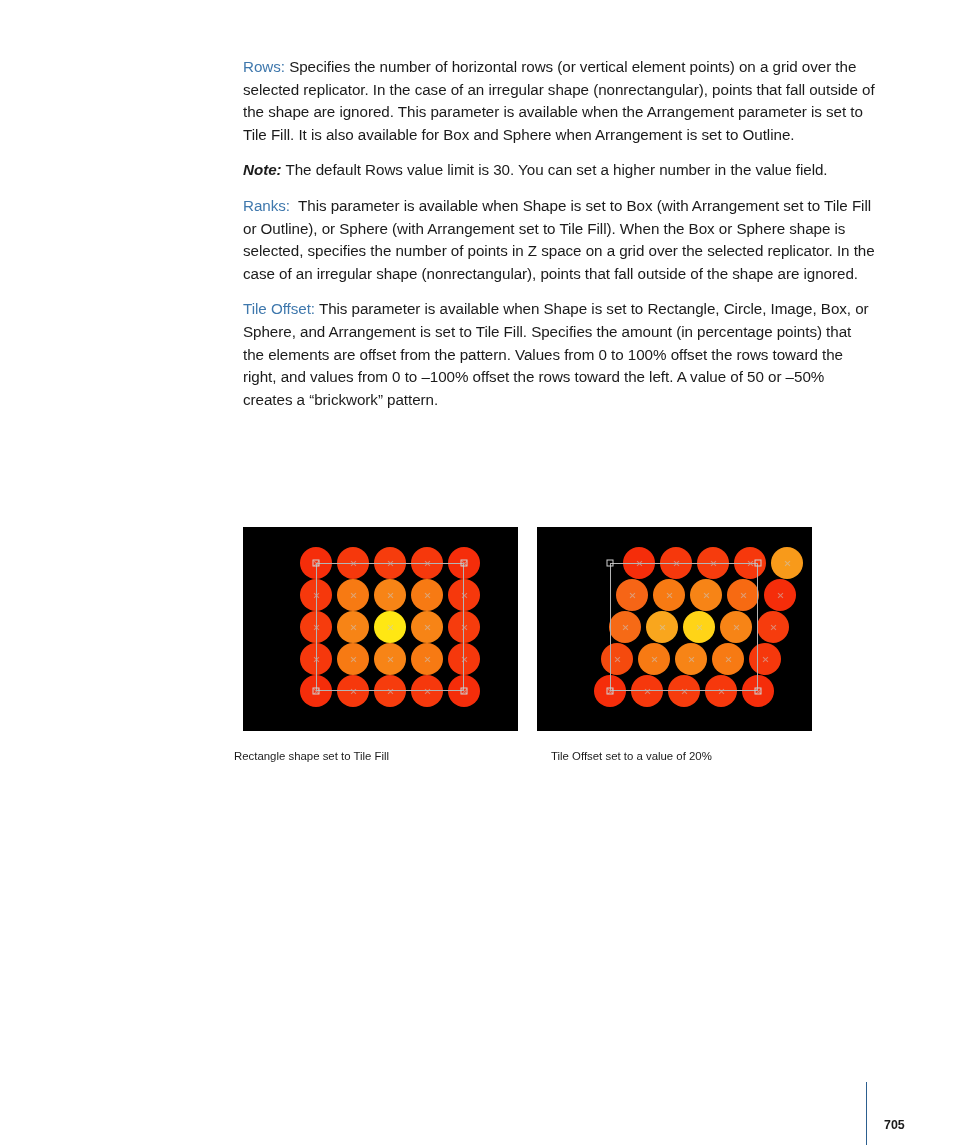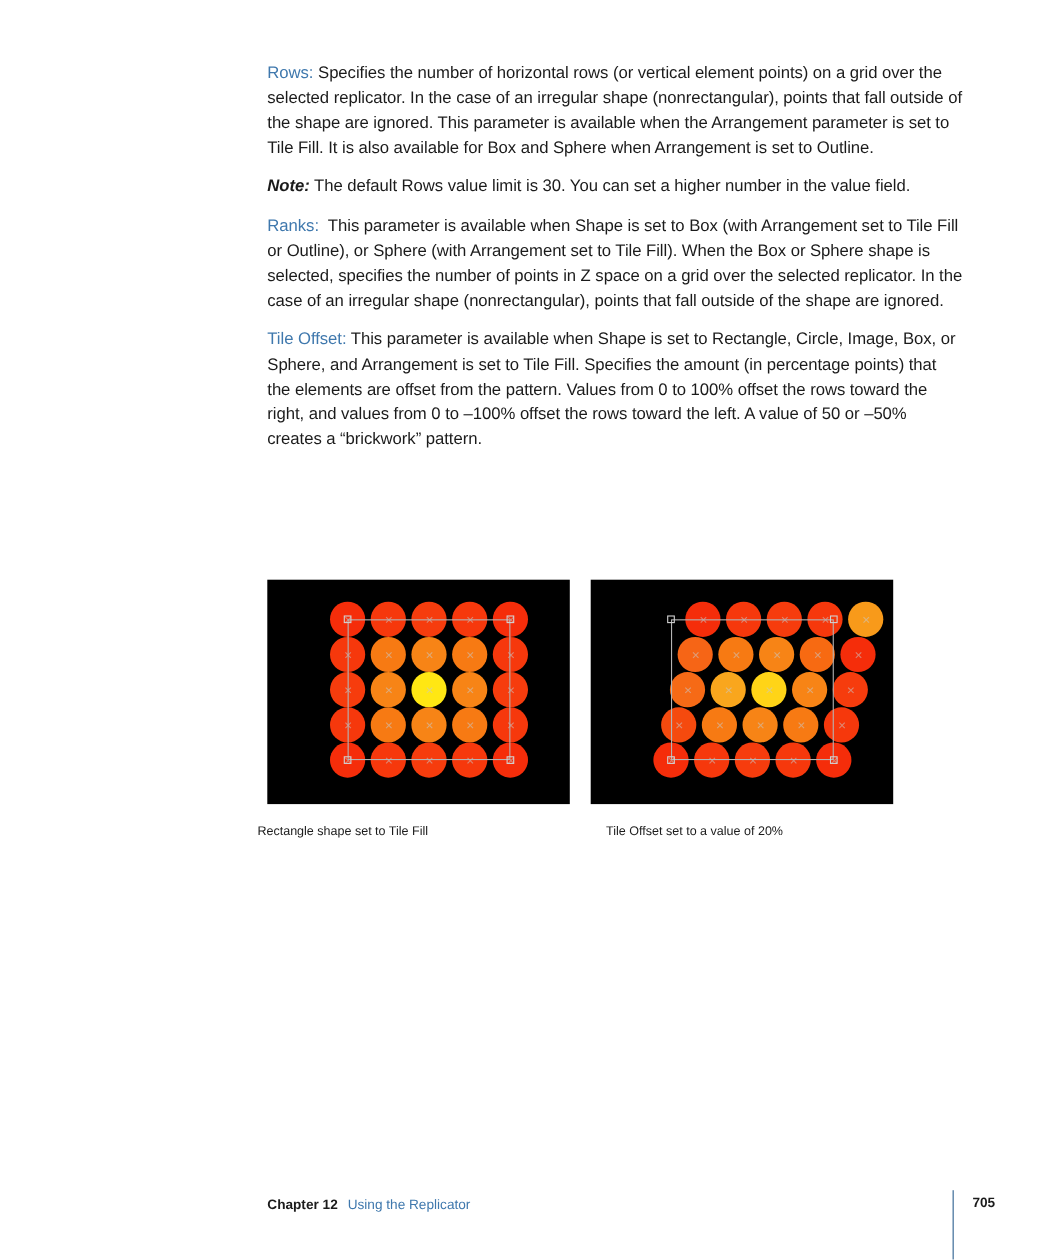--- a/index.html
+++ b/index.html
@@ -148,21 +148,21 @@
     position: absolute;
     left: 866px;
     top: 1082px;
     width: 1px;
     height: 63px;
     background: #2c5f8f;
   }
   .page-number {
     position: absolute;
     left: 884px;
-    top: 1086px;
+    top: 1118px;
     font-size: 12.4px;
     font-weight: bold;
     color: #1b1b1b;
   }
 </style>
 </head>
 <body>
 
 <div class="page">
 
@@ -344,19 +344,16 @@
           <div class="handle" style="left: 221px; top: 36px; border-color: rgb(210, 210, 210);"></div>
           <div class="handle" style="left: 73px; top: 164px; border-color: rgb(210, 210, 210);"></div>
           <div class="handle" style="left: 221px; top: 164px; border-color: rgb(210, 210, 210);"></div>
         </div>
     </div>
   </div>
 
   <div class="caption cap-left">Rectangle shape set to Tile Fill</div>
   <div class="caption cap-right">Tile Offset set to a value of 20%</div>
 
-  <div class="footer">
-    <span class="chapter">Chapter 12</span><span class="chapter-title">Using the Replicator</span>
-  </div>
   <div class="page-rule"></div>
   <div class="page-number">705</div>
 
 </div>
 
 </body></html>

